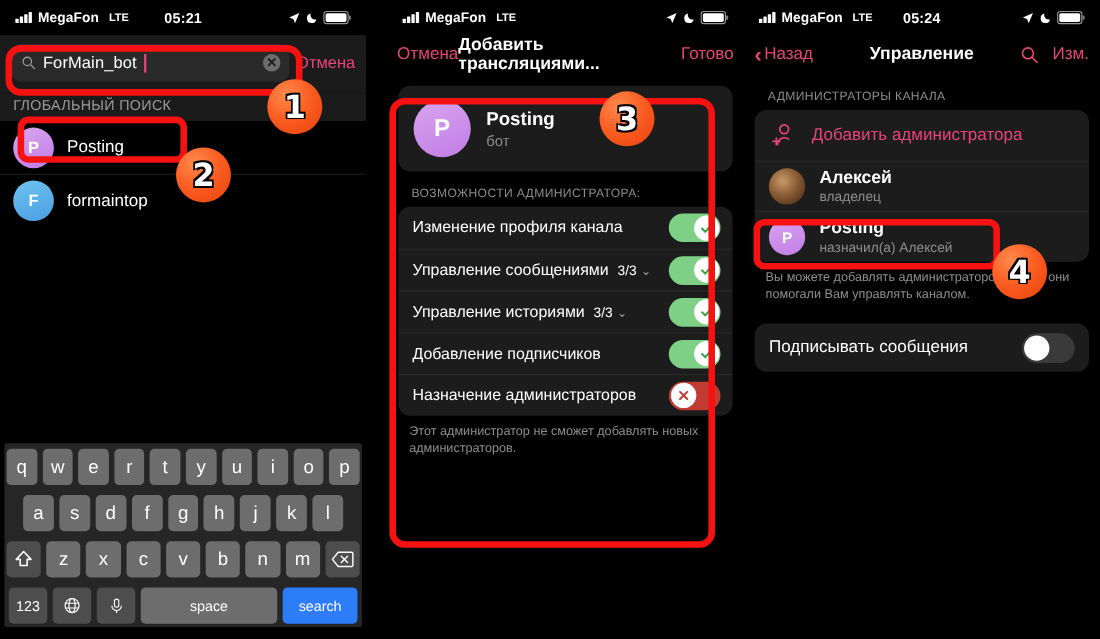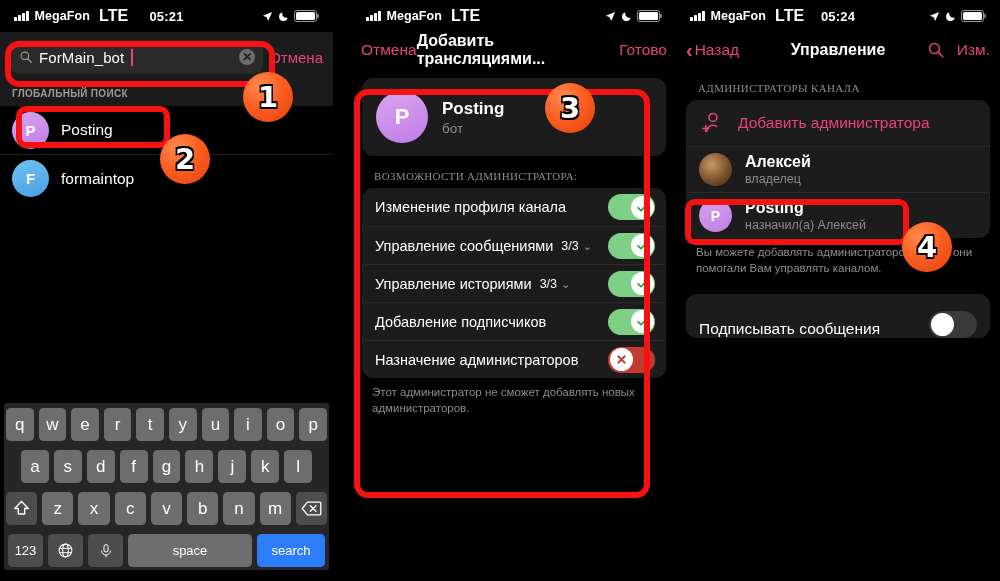--- a/index.html
+++ b/index.html
@@ -24,21 +24,21 @@
     position: relative;
   }
   .sb-left { display: flex; align-items: center; gap: 6px; }
   .sb-bars { display: flex; align-items: flex-end; gap: 1.5px; height: 10px; }
   .sb-bars i { width: 2.5px; background: #fff; border-radius: 0.5px; display:block; }
   .sb-bars i:nth-child(1){ height: 4px; }
   .sb-bars i:nth-child(2){ height: 6px; }
   .sb-bars i:nth-child(3){ height: 8px; }
   .sb-bars i:nth-child(4){ height: 10px; }
   .sb-carrier { font-size: 12.5px; font-weight: 600; letter-spacing: .1px;}
-  .sb-lte { font-size: 16px; font-weight: 600; margin-left: 3px;}
+  .sb-lte { font-size: 10px; font-weight: 600; margin-left: 3px;}
   .sb-time {
     position: absolute; left: 0; right: 0; text-align: center;
     font-size: 13px; font-weight: 700; letter-spacing: .2px; pointer-events: none;
   }
   .sb-right { margin-left: auto; display: flex; align-items: center; gap: 5px; }
   .sb-loc { width: 11px; height: 11px; }
   .sb-moon { width: 11px; height: 11px; }
   .sb-batt {
     width: 23px; height: 11.5px; border: 1.2px solid #9a9a9a; border-radius: 3px;
     position: relative; padding: 1px;
@@ -62,21 +62,21 @@
   .search-text { color: #fff; font-size: 15px; letter-spacing: .1px; white-space: nowrap; }
   .caret { width: 1.5px; height: 17px; background: #e8437d; margin-left: 1px; }
   .clear-btn {
     margin-left: auto; width: 16px; height: 16px; border-radius: 50%;
     background: #6d6d6d; color: #1b1b1b; font-size: 12px; line-height: 16px;
     text-align: center; font-weight: bold; flex: 0 0 auto;
   }
   .cancel-link { color: #e8437d; font-size: 15px; padding-right: 2px; }
 
   .section-head {
-    background: #1b1b1b; color: #9b9b9b; font-size: 10px; font-weight: 700;
+    background: #1b1b1b; color: #9b9b9b; font-size: 13px; font-weight: 400;
     letter-spacing: .3px; padding: 4px 12px 7px;
   }
   .result-row {
     display: flex; align-items: center; gap: 12px; padding: 7px 12px; background:#000;
     height: 48px;
   }
   .result-row + .result-row { border-top: 1px solid #1c1c1c; }
   .avatar {
     width: 37px; height: 37px; border-radius: 50%; flex: 0 0 auto;
     display: flex; align-items: center; justify-content: center;
@@ -118,21 +118,20 @@
     position: absolute; left:0; right:0; text-align:center; font-size:16px;
     font-weight: bold; color:#fff; pointer-events:none;
   }
   .chev-back { color: #e8437d; font-size: 20px; font-weight: bold; margin-right: 2px; line-height: 1; }
 
   
   .card { background: #1c1c1c; border-radius: 11px; margin: 0 10px; overflow: hidden; }
   .group-head {
     color: #8d8d8d; font-size: 11px; font-weight: 500; letter-spacing: .35px;
     padding: 14px 22px 6px;
-    font-family: Liberation Serif, serif;
   }
   .group-foot {
     color: #8d8d8d; font-size: 11.5px; line-height: 1.35; padding: 7px 20px 0;
   }
 
   .bot-card { display: flex; align-items: center; gap: 14px; padding: 13px 14px; }
   .bot-av { width: 52px; height: 52px; border-radius: 50%; font-size: 22px; }
   .bot-name { color: #fff; font-size: 17px; font-weight: bold; }
   .bot-sub { color: #8d8d8d; font-size: 13.5px; margin-top: 2px; }
 
@@ -160,21 +159,21 @@
   
   .p3-row { display: flex; align-items: center; gap: 13px; padding: 8px 13px; height: 46px; }
   .p3-row + .p3-row { border-top: 1px solid #2a2a2a; }
   .p3-add { color: #e8437d; font-size: 15.5px; }
   .p3-name { color: #fff; font-size: 16px; font-weight: bold; }
   .p3-sub { color: #8d8d8d; font-size: 12.5px; margin-top: 1px; }
   .p3-av { width: 33px; height: 33px; border-radius: 50%; font-size: 14px; }
   .av-photo { background: radial-gradient(circle at 38% 35%, #c79a6a 0%, #8a5c33 45%, #3a2414 100%); }
   .icon-addadmin { width: 26px; height: 26px; flex: 0 0 auto; }
   .sign-row {
-    display: flex; align-items: flex-end; height: 44px; padding: 0 13px;
+    display: flex; align-items: center; height: 44px; padding: 0 13px;
   }
   .sign-label { color: #fff; font-size: 15.5px; }
   .toggle-plain {
     margin-left: auto; width: 48px; height: 27px; border-radius: 14px;
     background: #3a3a3a; position: relative;
   }
   .toggle-plain .knob2 {
     position: absolute; top: 2px; left: 2px; width: 23px; height: 23px;
     border-radius: 50%; background: #fff;
   }

